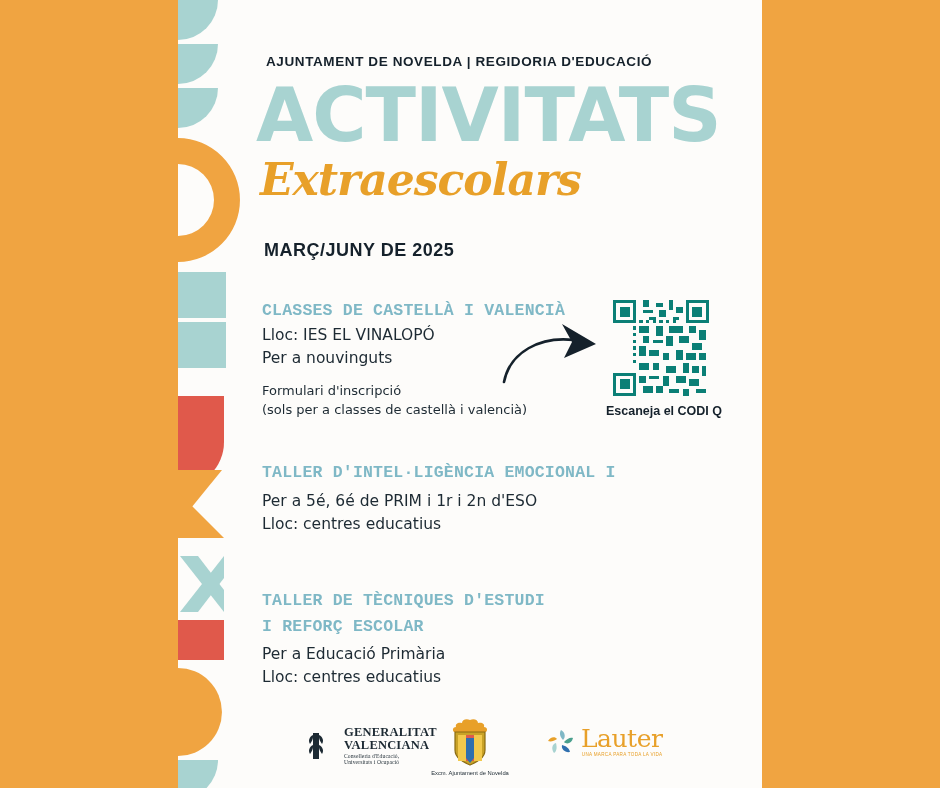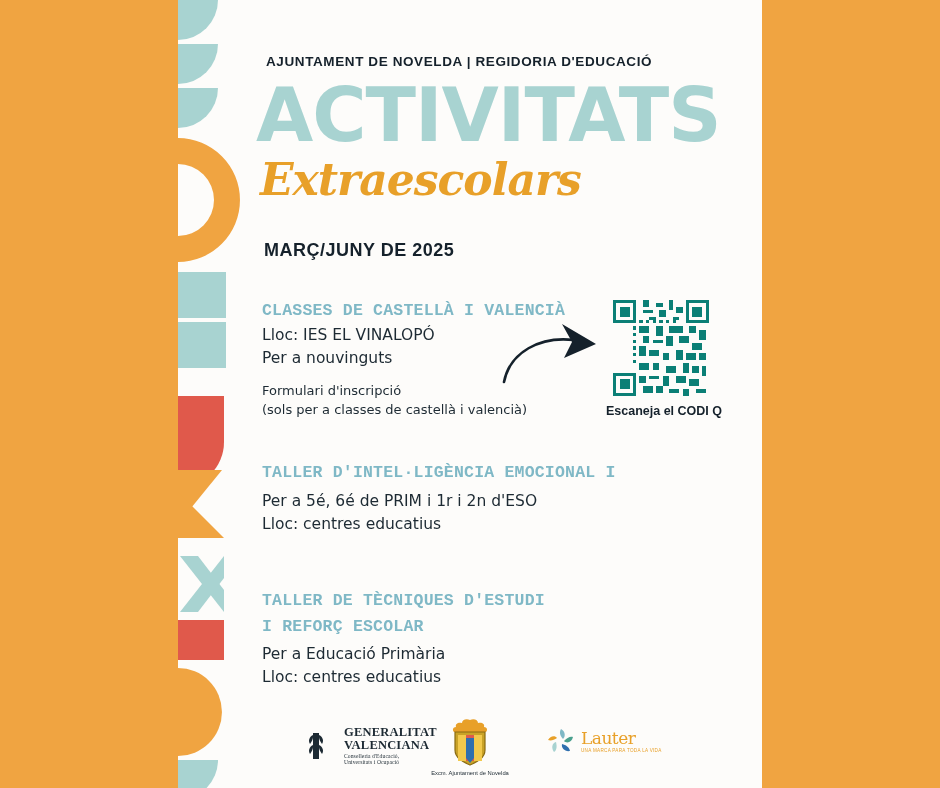--- a/index.html
+++ b/index.html
@@ -136,21 +136,21 @@
   .gv-sub { font-size: 5.6px; letter-spacing: 0.1px; margin-top: 2px; }
   .shield-cap {
     font-size: 5.8px;
     color: #1d2a33;
     text-align: center;
     width: 120px;
     margin-top: 2px;
   }
   .lauter-name {
     font-family: "DejaVu Serif", serif;
-    font-size: 17px;
+    font-size: 25px;
     color: #e8a029;
     letter-spacing: -0.5px;
     line-height: 1;
   }
   .lauter-sub {
     font-size: 4.6px;
     color: #e8a029;
     letter-spacing: 0.3px;
     margin-top: 1px;
     text-align: right;

